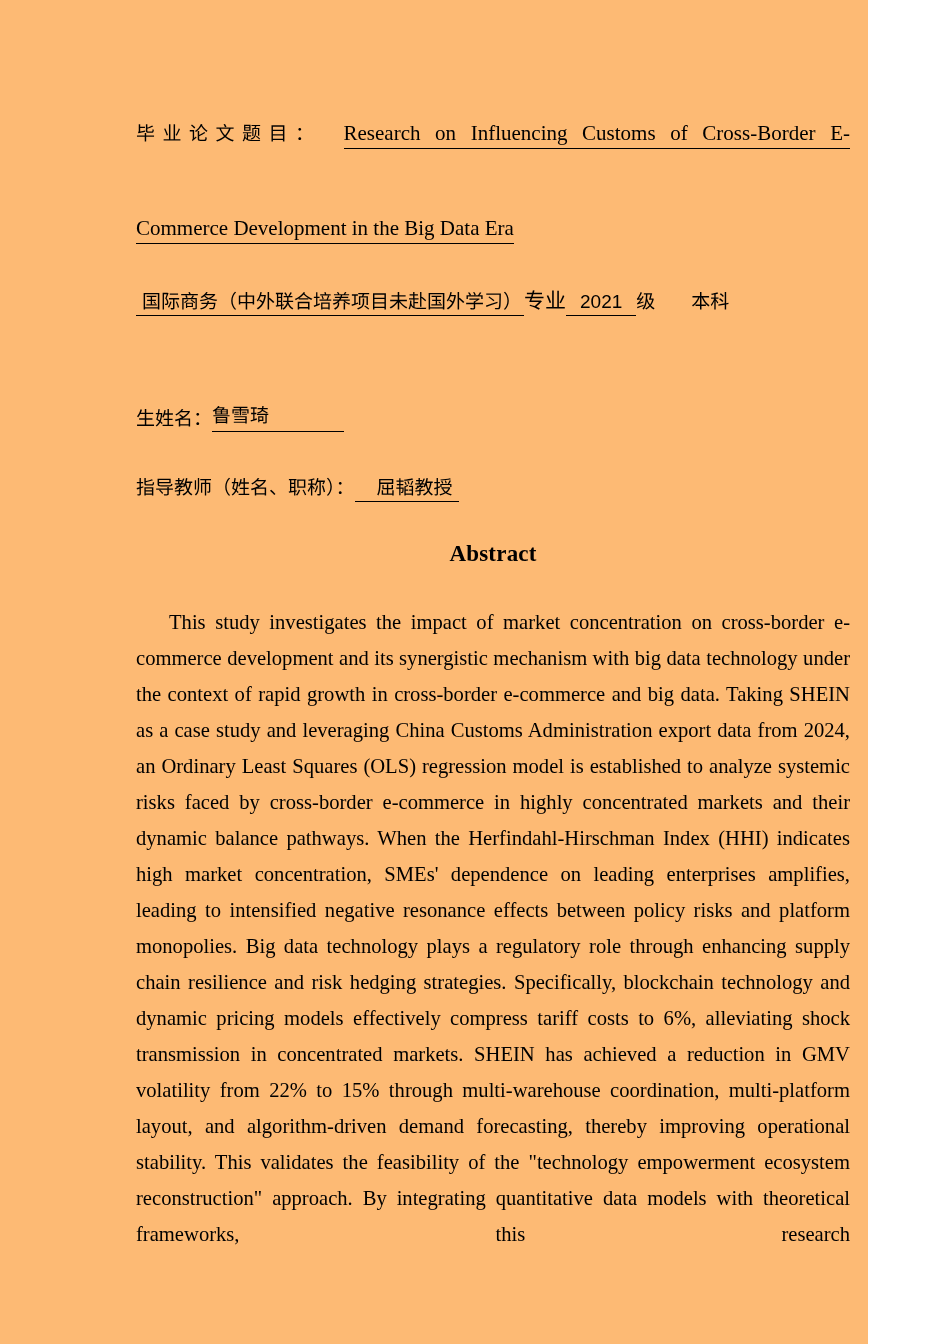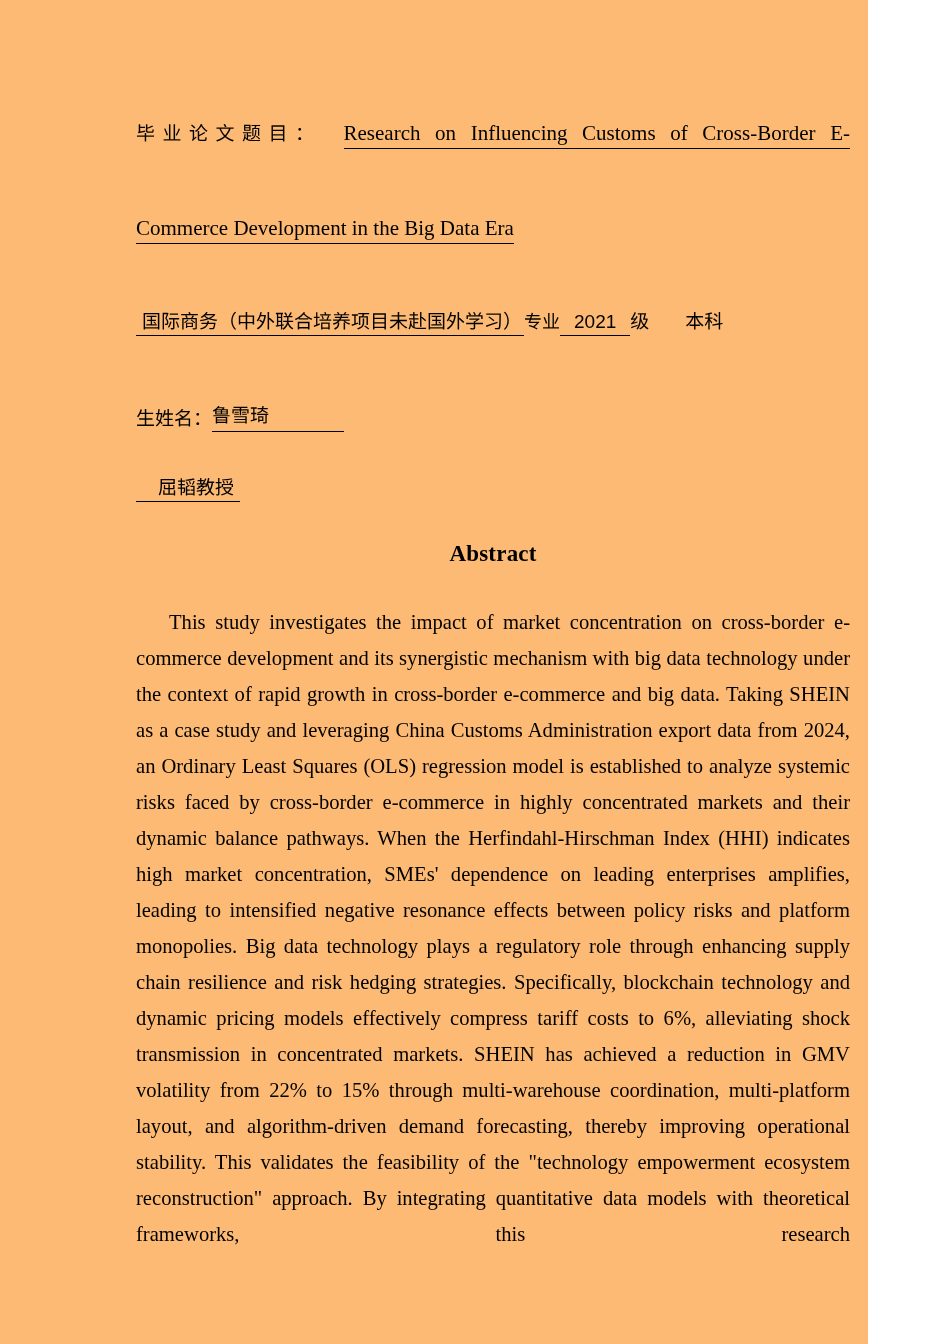--- a/index.html
+++ b/index.html
@@ -84,37 +84,37 @@
     font-size: 21px;
     border-bottom: 1.3px solid #000;
     padding-bottom: 2px;
     white-space: nowrap;
   }
 
   
   .major-line {
     position: absolute;
     left: 0;
-    top: 188px;
+    top: 166px;
     width: 716px;
     height: 34px;
     display: flex;
     align-items: baseline;
     white-space: nowrap;
     font-size: 19px;
   }
   .major-underlined {
     font-family: "DejaVu Sans", "Liberation Sans", sans-serif;
     font-size: 19px;
     border-bottom: 1.3px solid #000;
     padding: 0 2px 2px 6px;
   }
   .major-plain {
     font-family: Liberation Mono, monospace;
-    font-size: 18px;
+    font-size: 21px;
     padding-bottom: 2px;
   }
   .year-underlined {
     font-family: Liberation Sans, sans-serif;
     font-size: 19px;
     border-bottom: 1.3px solid #000;
     padding: 0 14px 2px 14px;
   }
   .grade-suffix {
     font-family: "DejaVu Sans", "Liberation Sans", sans-serif;
@@ -236,20 +236,21 @@
         <span class="grade-suffix">级</span>
         <span class="level-word">本科</span>
       </div>
 
       <div class="student-line">
         <span class="lbl">生姓名：</span>
         <span class="val">鲁雪琦</span>
       </div>
 
       <div class="advisor-line">
+        <span class="lbl">指导教师（姓名、职称）：</span>
         <span class="val">屈韬教授</span>
       </div>
 
     </div>
 
     <div class="abstract-heading">Abstract</div>
 
     <div class="abstract-body">This study investigates the impact of market concentration on cross-border e-commerce development and its synergistic mechanism with big data technology under the context of rapid growth in cross-border e-commerce and big data. Taking SHEIN as a case study and leveraging China Customs Administration export data from 2024, an Ordinary Least Squares (OLS) regression model is established to analyze systemic risks faced by cross-border e-commerce in highly concentrated markets and their dynamic balance pathways. When the Herfindahl-Hirschman Index (HHI) indicates high market concentration, SMEs' dependence on leading enterprises amplifies, leading to intensified negative resonance effects between policy risks and platform monopolies. Big data technology plays a regulatory role through enhancing supply chain resilience and risk hedging strategies. Specifically, blockchain technology and dynamic pricing models effectively compress tariff costs to 6%, alleviating shock transmission in concentrated markets. SHEIN has achieved a reduction in GMV volatility from 22% to  15% through multi-warehouse coordination, multi-platform layout, and algorithm-driven demand forecasting, thereby improving operational stability. This validates the feasibility of the "technology empowerment ecosystem reconstruction" approach. By integrating quantitative data models with theoretical frameworks, this research</div>
 
   </div>

